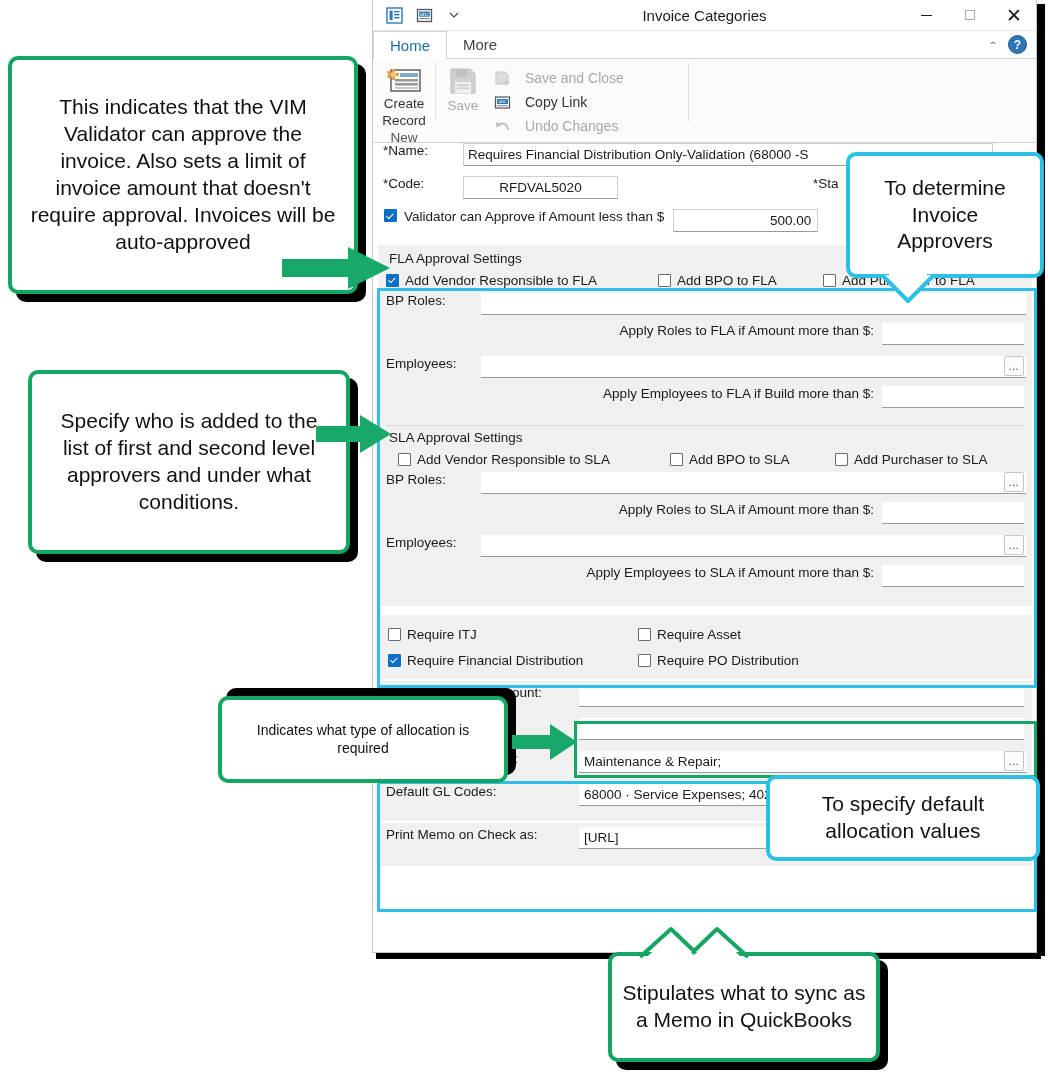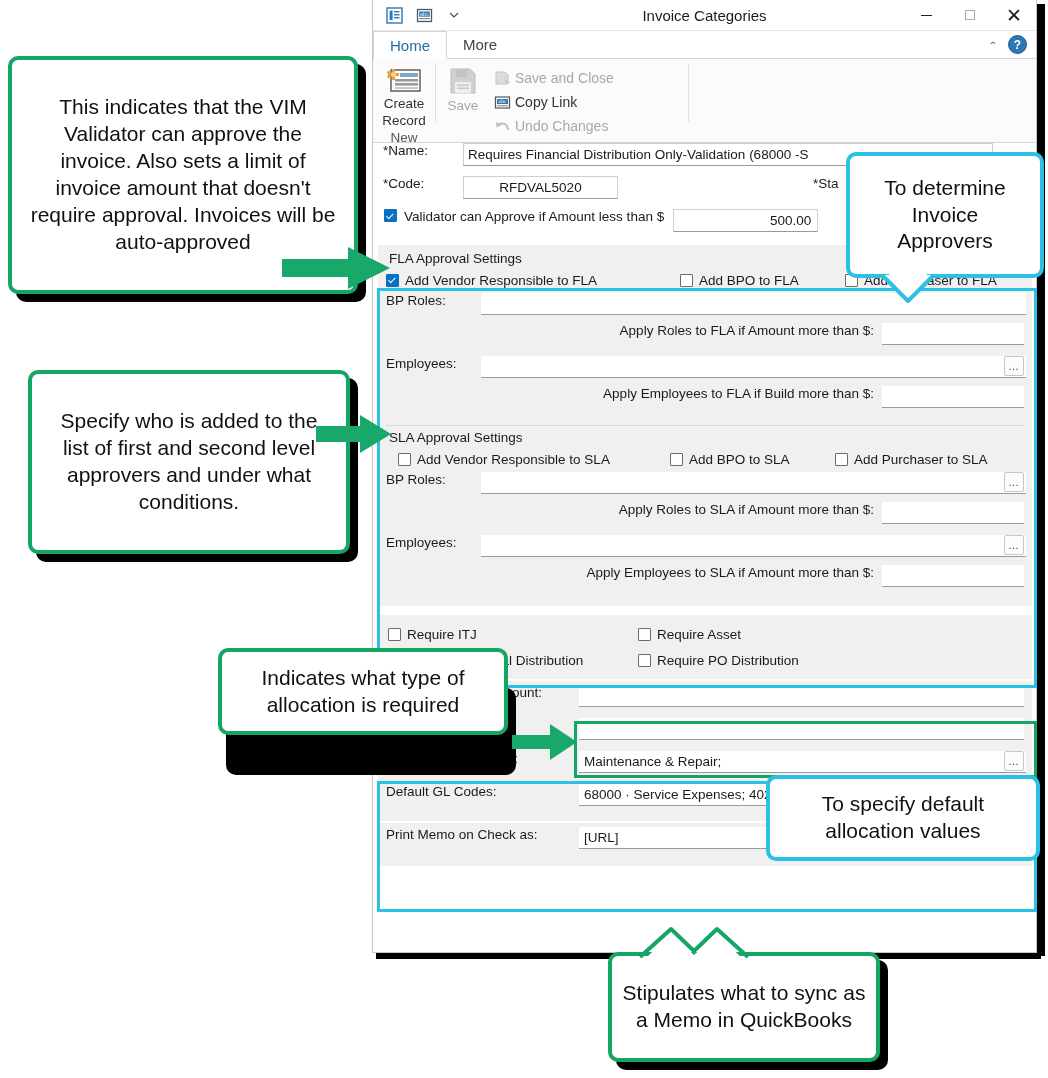--- a/index.html
+++ b/index.html
@@ -72,21 +72,21 @@
   .rgroup .glabel{height:19px;text-align:center;font-size:13.5px;color:#555;line-height:19px;}
   .group-sep{width:1px;background:#e0e0e0;margin:4px 0 20px 0;}
 
   .bigbtn{
     width:62px;display:flex;flex-direction:column;align-items:center;gap:2px;
     font-size:13.5px;color:#333;line-height:15px;text-align:center;padding-top:3px;
   }
   .bigbtn.disabled{color:#a8a8a8;}
   .smallbtns{display:flex;flex-direction:column;gap:2px;padding-top:4px;}
   .smallbtn{
-    display:flex;align-items:center;gap:4px;font-size:14px;color:#333;height:22px;padding:0 4px;
+    display:flex;align-items:center;gap:14px;font-size:14px;color:#333;height:22px;padding:0 4px;
   }
   .smallbtn.disabled{color:#a8a8a8;}
 
   
   .form-area{padding:0;background:#fff;}
   .row{display:flex;}
   .flabel{font-size:13.5px;color:#1a1a1a;}
   .fbox{
     background:#fff;border:1px solid #cfcfcf;border-bottom-color:#9a9a9a;height:23px;
     box-sizing:border-box;font-size:13.5px;color:#1a1a1a;display:flex;align-items:center;
@@ -288,21 +288,21 @@
 
     <div class="panel" style="margin:2px 4px 0 5px;padding:6px 8px 8px 8px;">
 
       <div>
         <div class="fieldset-legend">FLA Approval Settings</div>
         <div class="row" style="height:26px;margin-top:1px;">
           <div class="cbrow" style="width:272px;">
             <span class="cb checked"></span>
             <span>Add Vendor Responsible to FLA</span>
           </div>
-          <div class="cbrow" style="width:165px;margin-left:22px;">
+          <div class="cbrow" style="width:165px;">
             <span class="cb"></span>
             <span>Add BPO to FLA</span>
           </div>
           <div class="cbrow">
             <span class="cb"></span>
             <span>Add Purchaser to FLA</span>
           </div>
         </div>
 
         <div class="row" style="height:30px;">
@@ -440,21 +440,21 @@
 
 <div class="shadow-blk" style="left:36px;top:378px;width:322px;height:184px;border-radius:10px;"></div>
 <div class="callout green" id="co2" style="left:28px;top:370px;width:322px;height:184px;font-size:21px;padding:6px 14px;">
   <span>Specify who is added to the list of first and second  level approvers and under what conditions.</span>
 </div>
 <svg class="arrow-green" style="left:316px;top:415px;" width="76" height="42" viewBox="0 0 76 42">
   <path d="M0 11 H44 V0 L75 19 L44 38 V27 H0 Z" fill="#17a86a"></path>
 </svg>
 
 <div class="shadow-blk" style="left:226px;top:688px;width:290px;height:87px;border-radius:10px;"></div>
-<div class="callout green" id="co3" style="left:218px;top:648px;width:290px;height:87px;font-size:21px;padding:4px 13px;">
+<div class="callout green" id="co3" style="left:218px;top:696px;width:290px;height:87px;font-size:14px;padding:4px 13px;">
   <span>Indicates what type of allocation  is required</span>
 </div>
 <svg class="arrow-green" style="left:512px;top:724px;" width="66" height="40" viewBox="0 0 66 40">
   <path d="M0 11 H38 V0 L65 18 L38 36 V25 H0 Z" fill="#17a86a"></path>
 </svg>
 
 <div class="callout cyan" id="co4" style="left:846px;top:152px;width:198px;height:126px;font-size:21px;padding:4px 18px;">
   <span>To determine Invoice Approvers</span>
 </div>
 <svg style="position:absolute;left:880px;top:273px;" width="56" height="32" viewBox="0 0 56 32">

